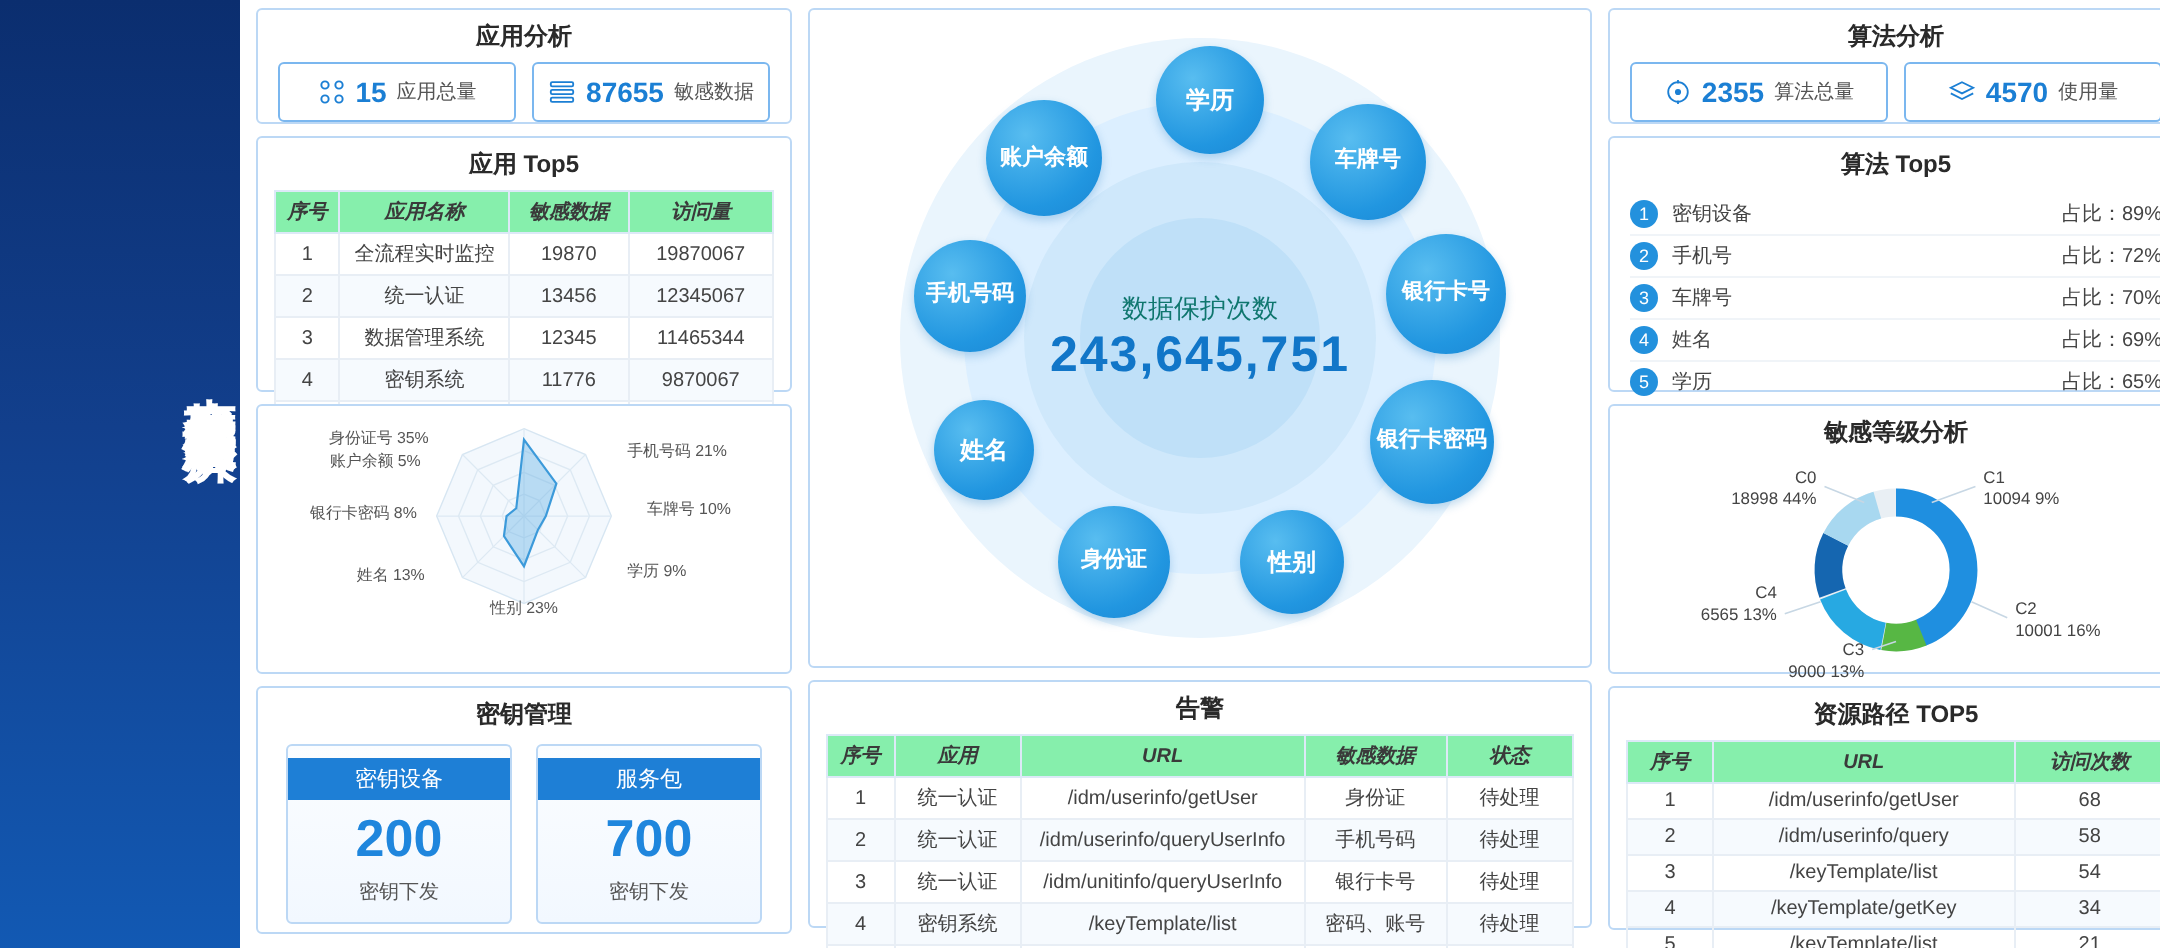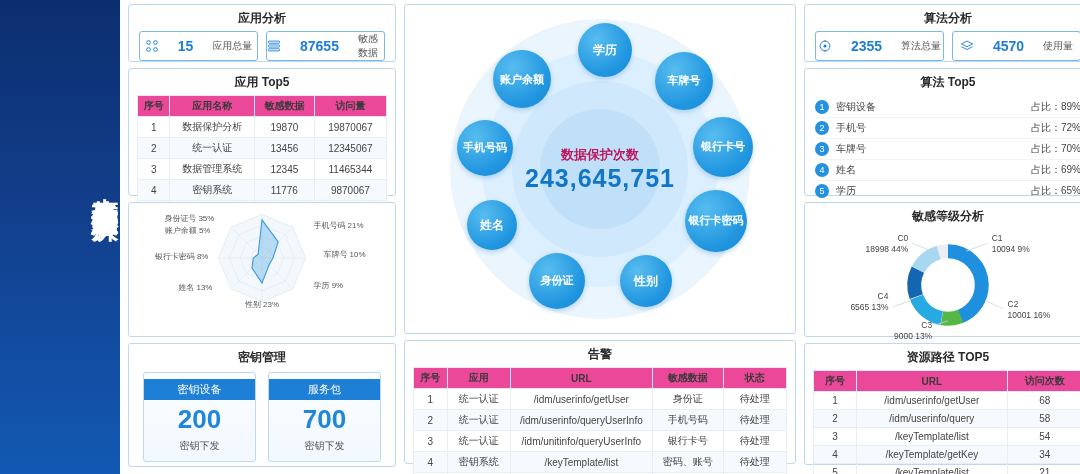--- a/index.html
+++ b/index.html
@@ -61,31 +61,31 @@
     font-size:12px;
     font-weight:bold;
     color:#2a2a2a;
     padding:5px 0 4px;
   }
 
   
   .pill-row { display:flex; gap:8px; padding:0 10px 9px; }
   .pill {
     flex:1; border:1px solid #7bb7ef; border-radius:3px;
-    display:flex; align-items:center; justify-content:center; gap:19px;
+    display:flex; align-items:center; justify-content:center; gap:5px;
     height:30px; color:#1b7fd4; font-size:11px;
   }
   .pill .num { font-size:14px; font-weight:bold; color:#1b7fd4; }
   .pill .lbl { color:#555; font-size:10px; }
   .ico { width:14px; height:14px; flex:0 0 14px; }
 
   
   table { border-collapse:collapse; width:100%; font-size:10px; }
   th, td { text-align:center; padding:3px 2px; color:#444; }
-  thead th { background:#ec4899; color:#3a3a3a; font-weight:bold; border:1px solid #dce9f7; }
+  thead th { background:#86efac; color:#3a3a3a; font-weight:bold; border:1px solid #dce9f7;font-style:italic; }
   tbody td { border:1px solid #e8eef5; }
   tbody tr:nth-child(even) td { background:#f6fafe; }
 
   .tbl-wrap { padding:0 8px 7px; }
 
   
   .radar-box { position:relative; height:140px; }
 
   
   .key-row { display:flex; gap:12px; padding:2px 14px 12px; }
@@ -99,21 +99,21 @@
 
   
   .center-panel { height:330px; }
   .bubble-stage { position:relative; width:100%; height:100%; overflow:hidden; }
   .ring { position:absolute; border-radius:50%; left:50%; top:50%; transform:translate(-50%,-50%); }
   .r1 { width:300px; height:300px; background:#eaf5fd; }
   .r2 { width:236px; height:236px; background:#dcefff; }
   .r3 { width:176px; height:176px; background:#cfe8fb; }
   .r4 { width:120px; height:120px; background:#bfe0f8; }
   .center-text { position:absolute; left:50%; top:50%; transform:translate(-50%,-50%); text-align:center; z-index:5; }
-  .center-text .t1 { font-size:13px; color:#be185d; font-weight:bold; }
+  .center-text .t1 { font-size:13px; color:#0f766e; font-weight:normal; }
   .center-text .t2 { font-size:25px; color:#1176c8; font-weight:bold; margin-top:0; letter-spacing:1px; }
   .bub {
     position:absolute; border-radius:50%;
     background:radial-gradient(circle at 34% 30%, #58bdf0 0%, #2196e0 65%, #1a86d3 100%);
     color:#fff; display:flex; align-items:center; justify-content:center;
     font-size:12px; font-weight:bold; text-align:center; line-height:1.2;
     box-shadow:0 2px 5px rgba(25,120,190,.28);
     z-index:4;
   }
 
@@ -177,21 +177,21 @@
                 <tr>
               <th style="width:13%">序号</th>
               <th style="width:34%">应用名称</th>
               <th style="width:24%">敏感数据</th>
               <th style="width:29%">访问量</th>
             </tr>
               </thead>
             <tbody>
               <tr>
                 <td>1</td>
-                <td>数据保护分析</td>
+                <td>全流程实时监控</td>
                 <td>19870</td>
                 <td>19870067</td>
               </tr>
               <tr>
                 <td>2</td>
                 <td>统一认证</td>
                 <td>13456</td>
                 <td>12345067</td>
               </tr>
               <tr>

